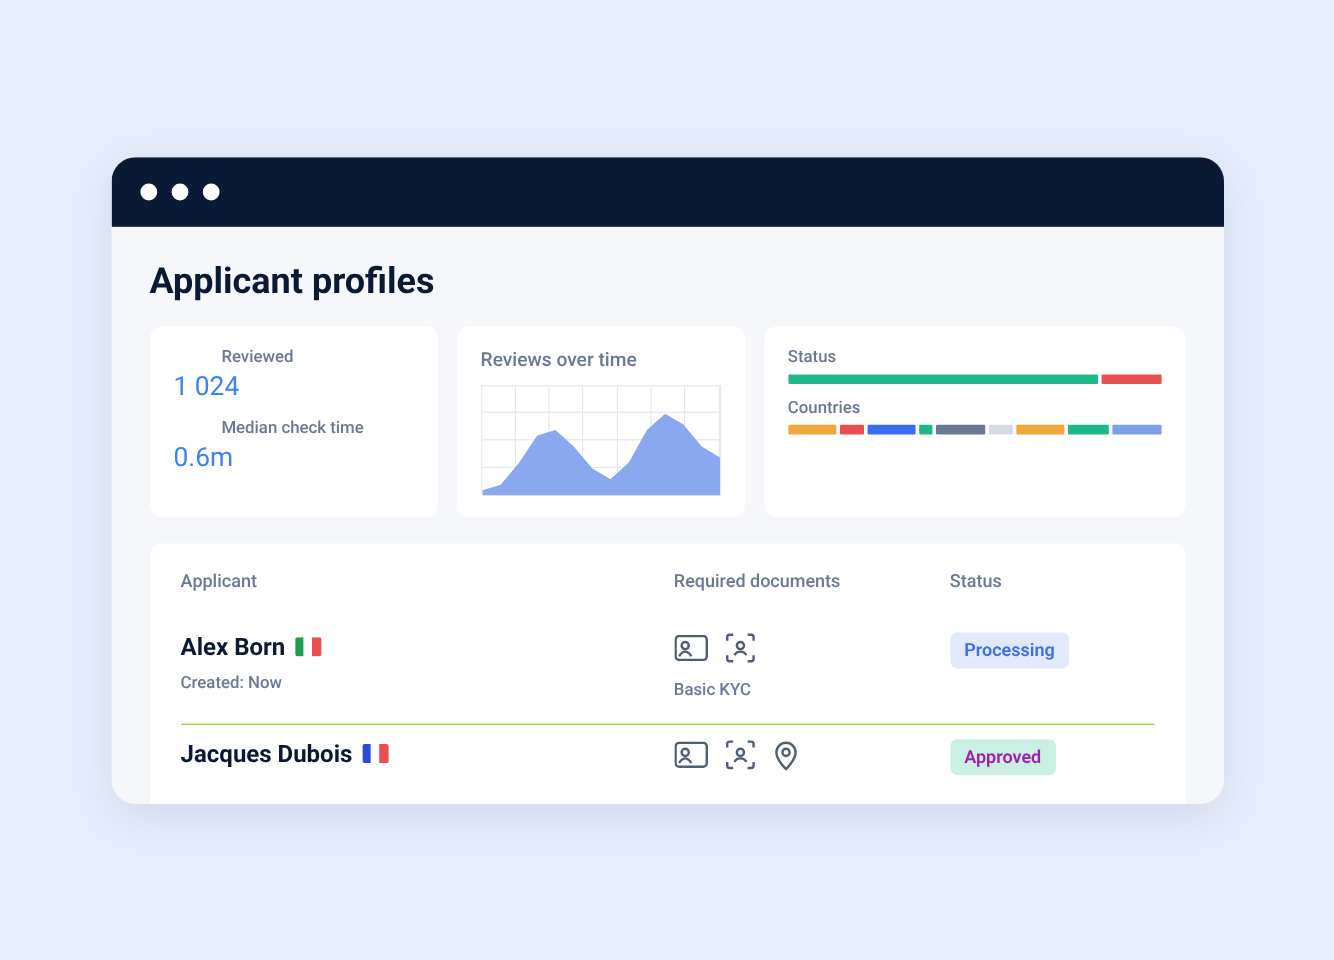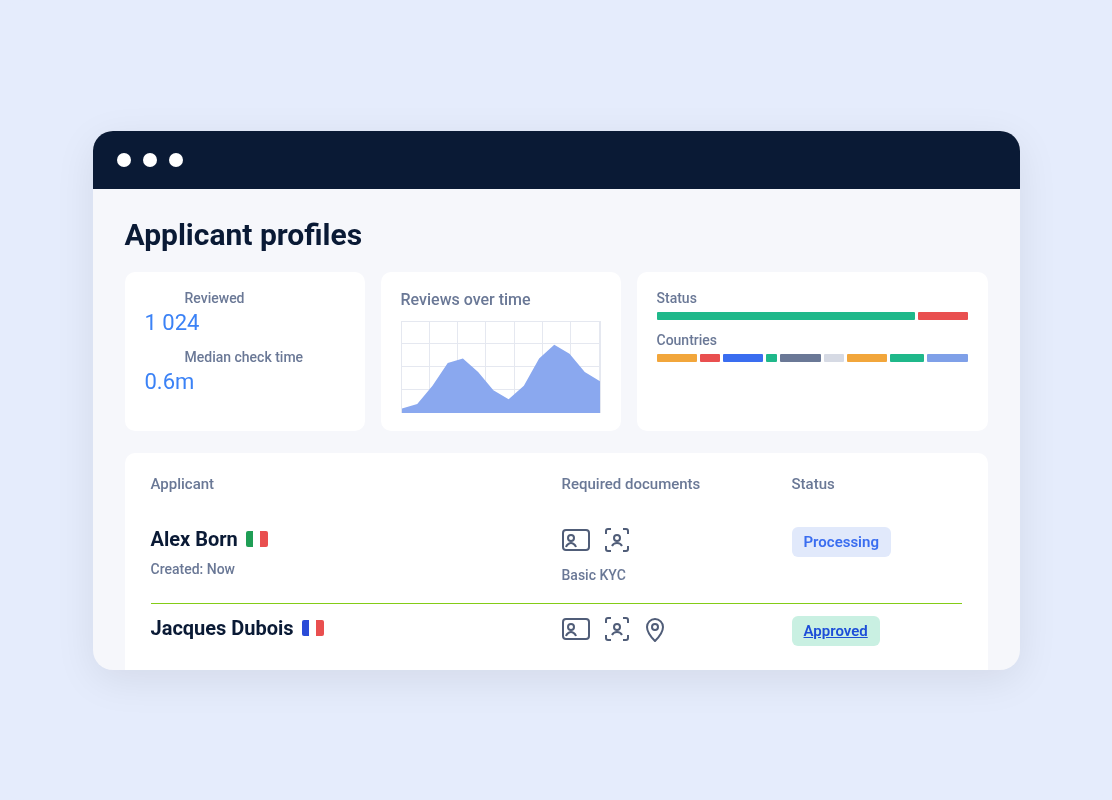--- a/index.html
+++ b/index.html
@@ -165,21 +165,21 @@
   margin-top: 10px;
 }
 .status-badge {
   display: inline-block;
   padding: 6px 12px;
   border-radius: 6px;
   font-size: 15px;
   font-weight: 600;
 }
 .status-processing { background: #e1e9fb; color: #3a6df0; }
-.status-approved  { background: #c9f0e2; color: #1d4ed8; text-decoration: underline; }
+.status-approved  { background: #c9f0e2; color: #a21caf; }
 </style>
 </head>
 <body>
 
 <div class="canvas">
   <div class="window">
     <div class="titlebar">
       <div class="dot"></div>
       <div class="dot"></div>
       <div class="dot"></div>

